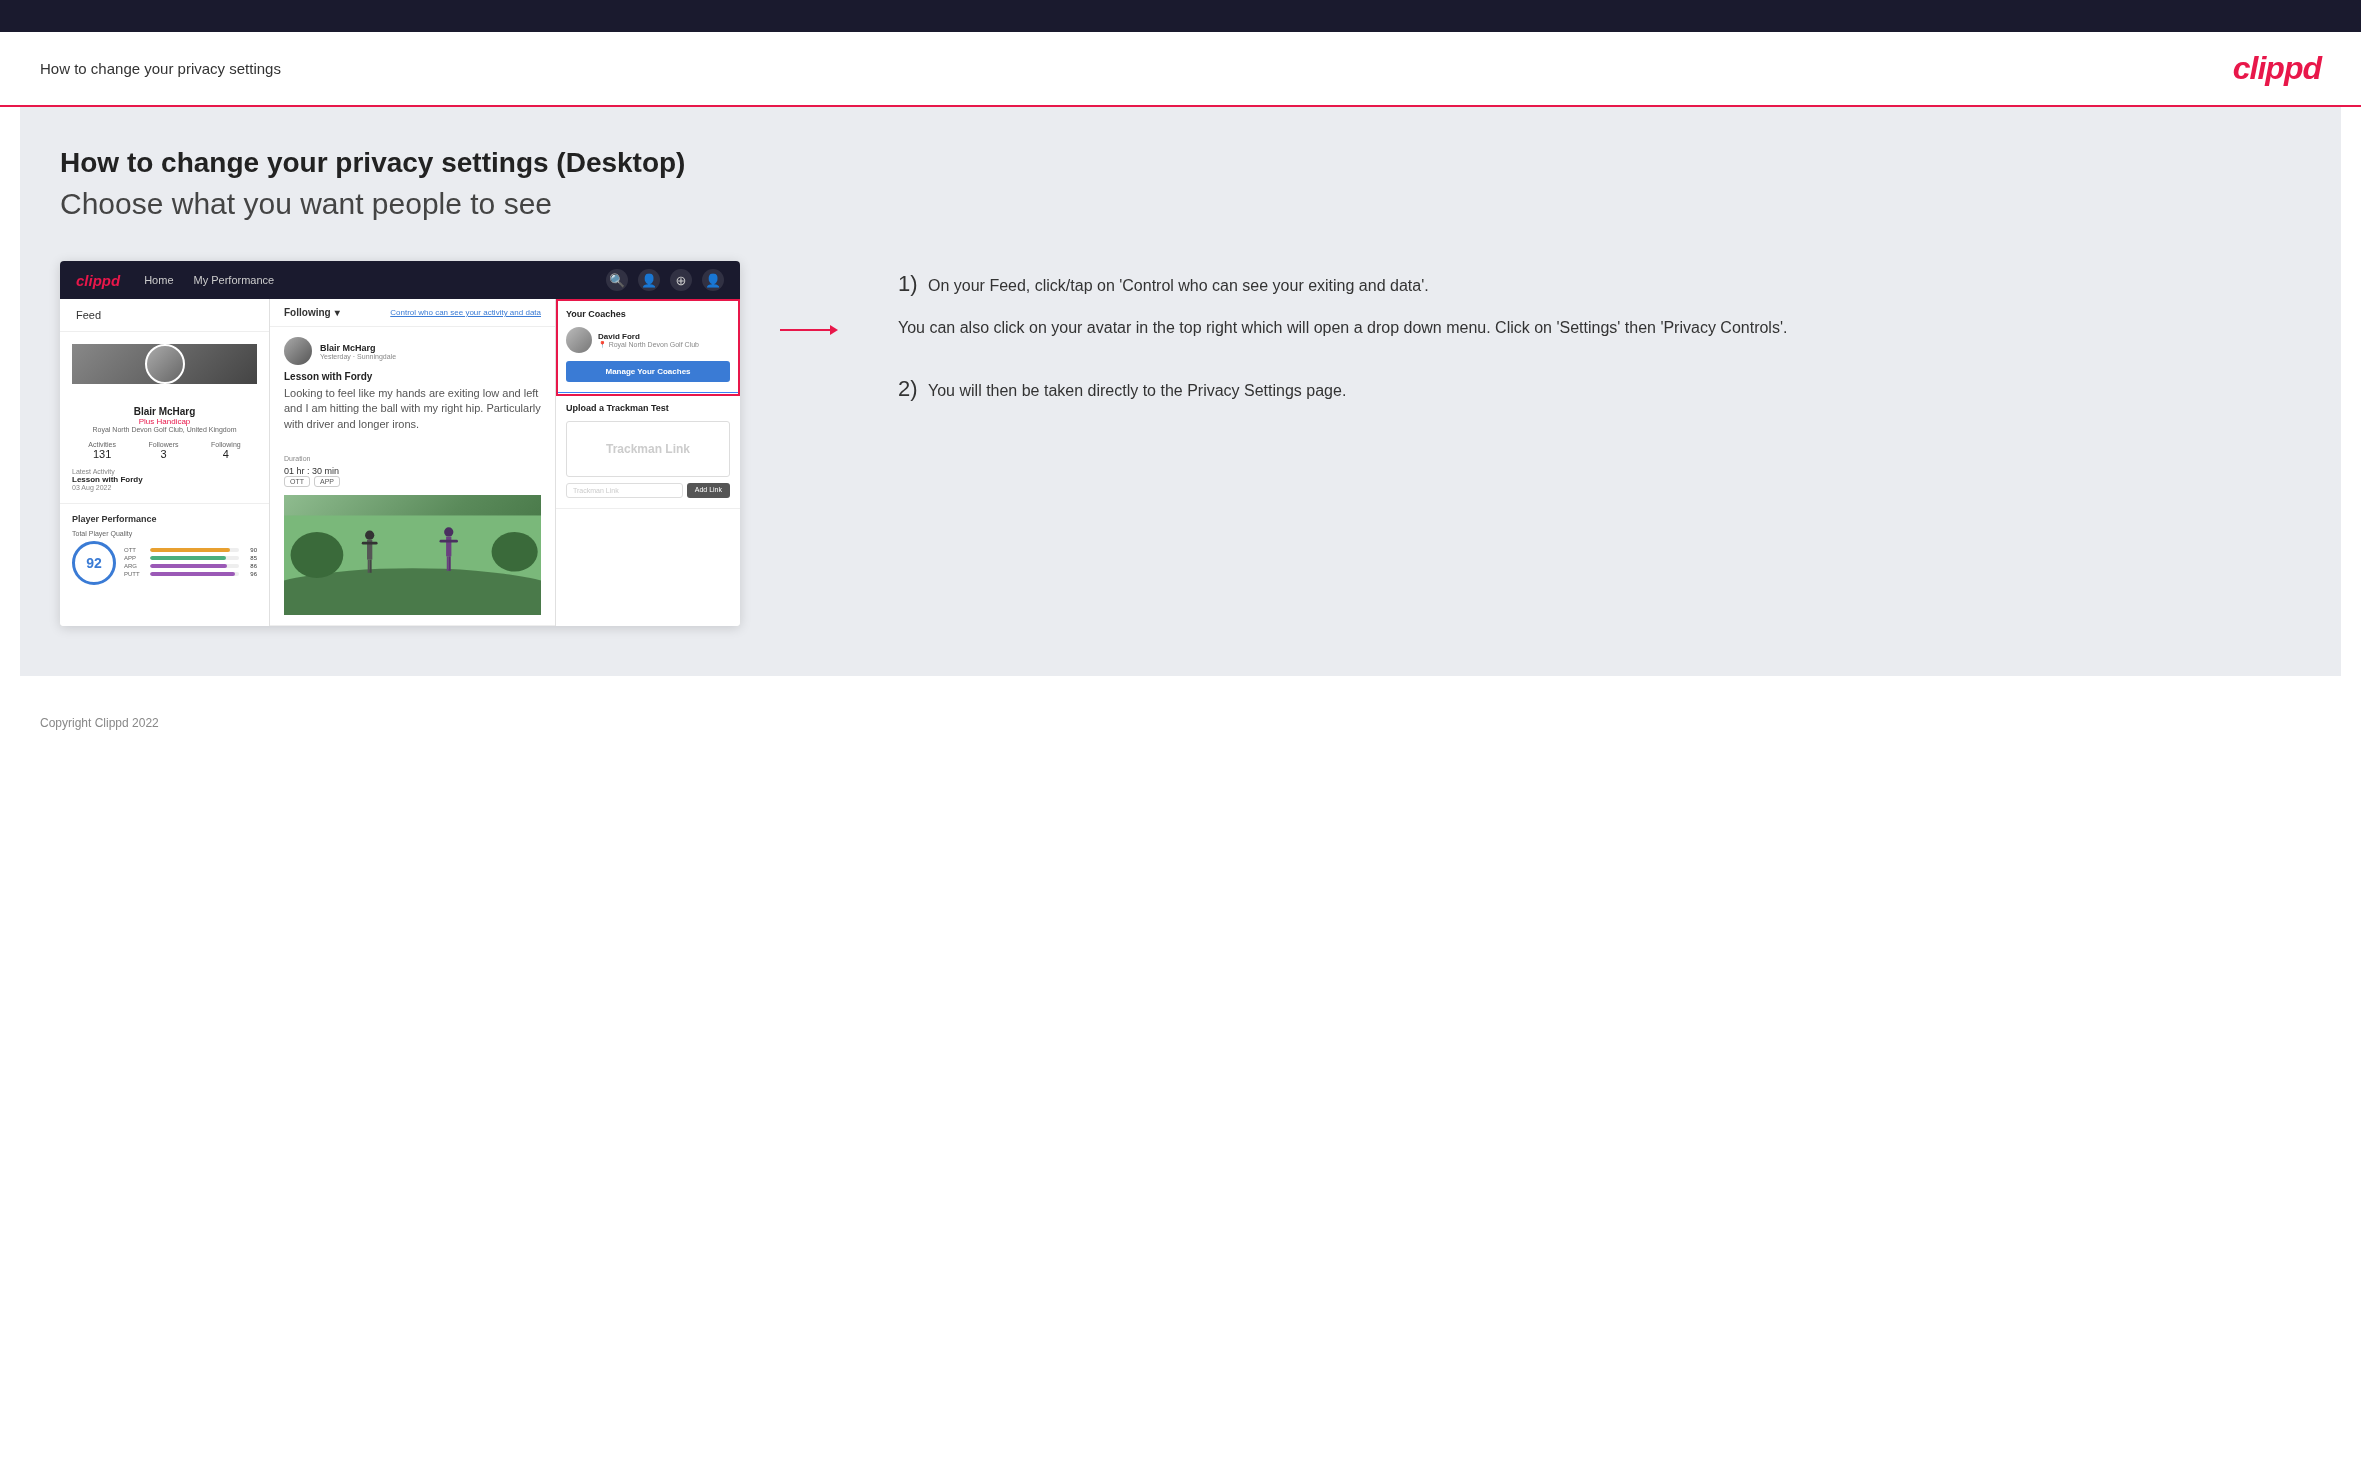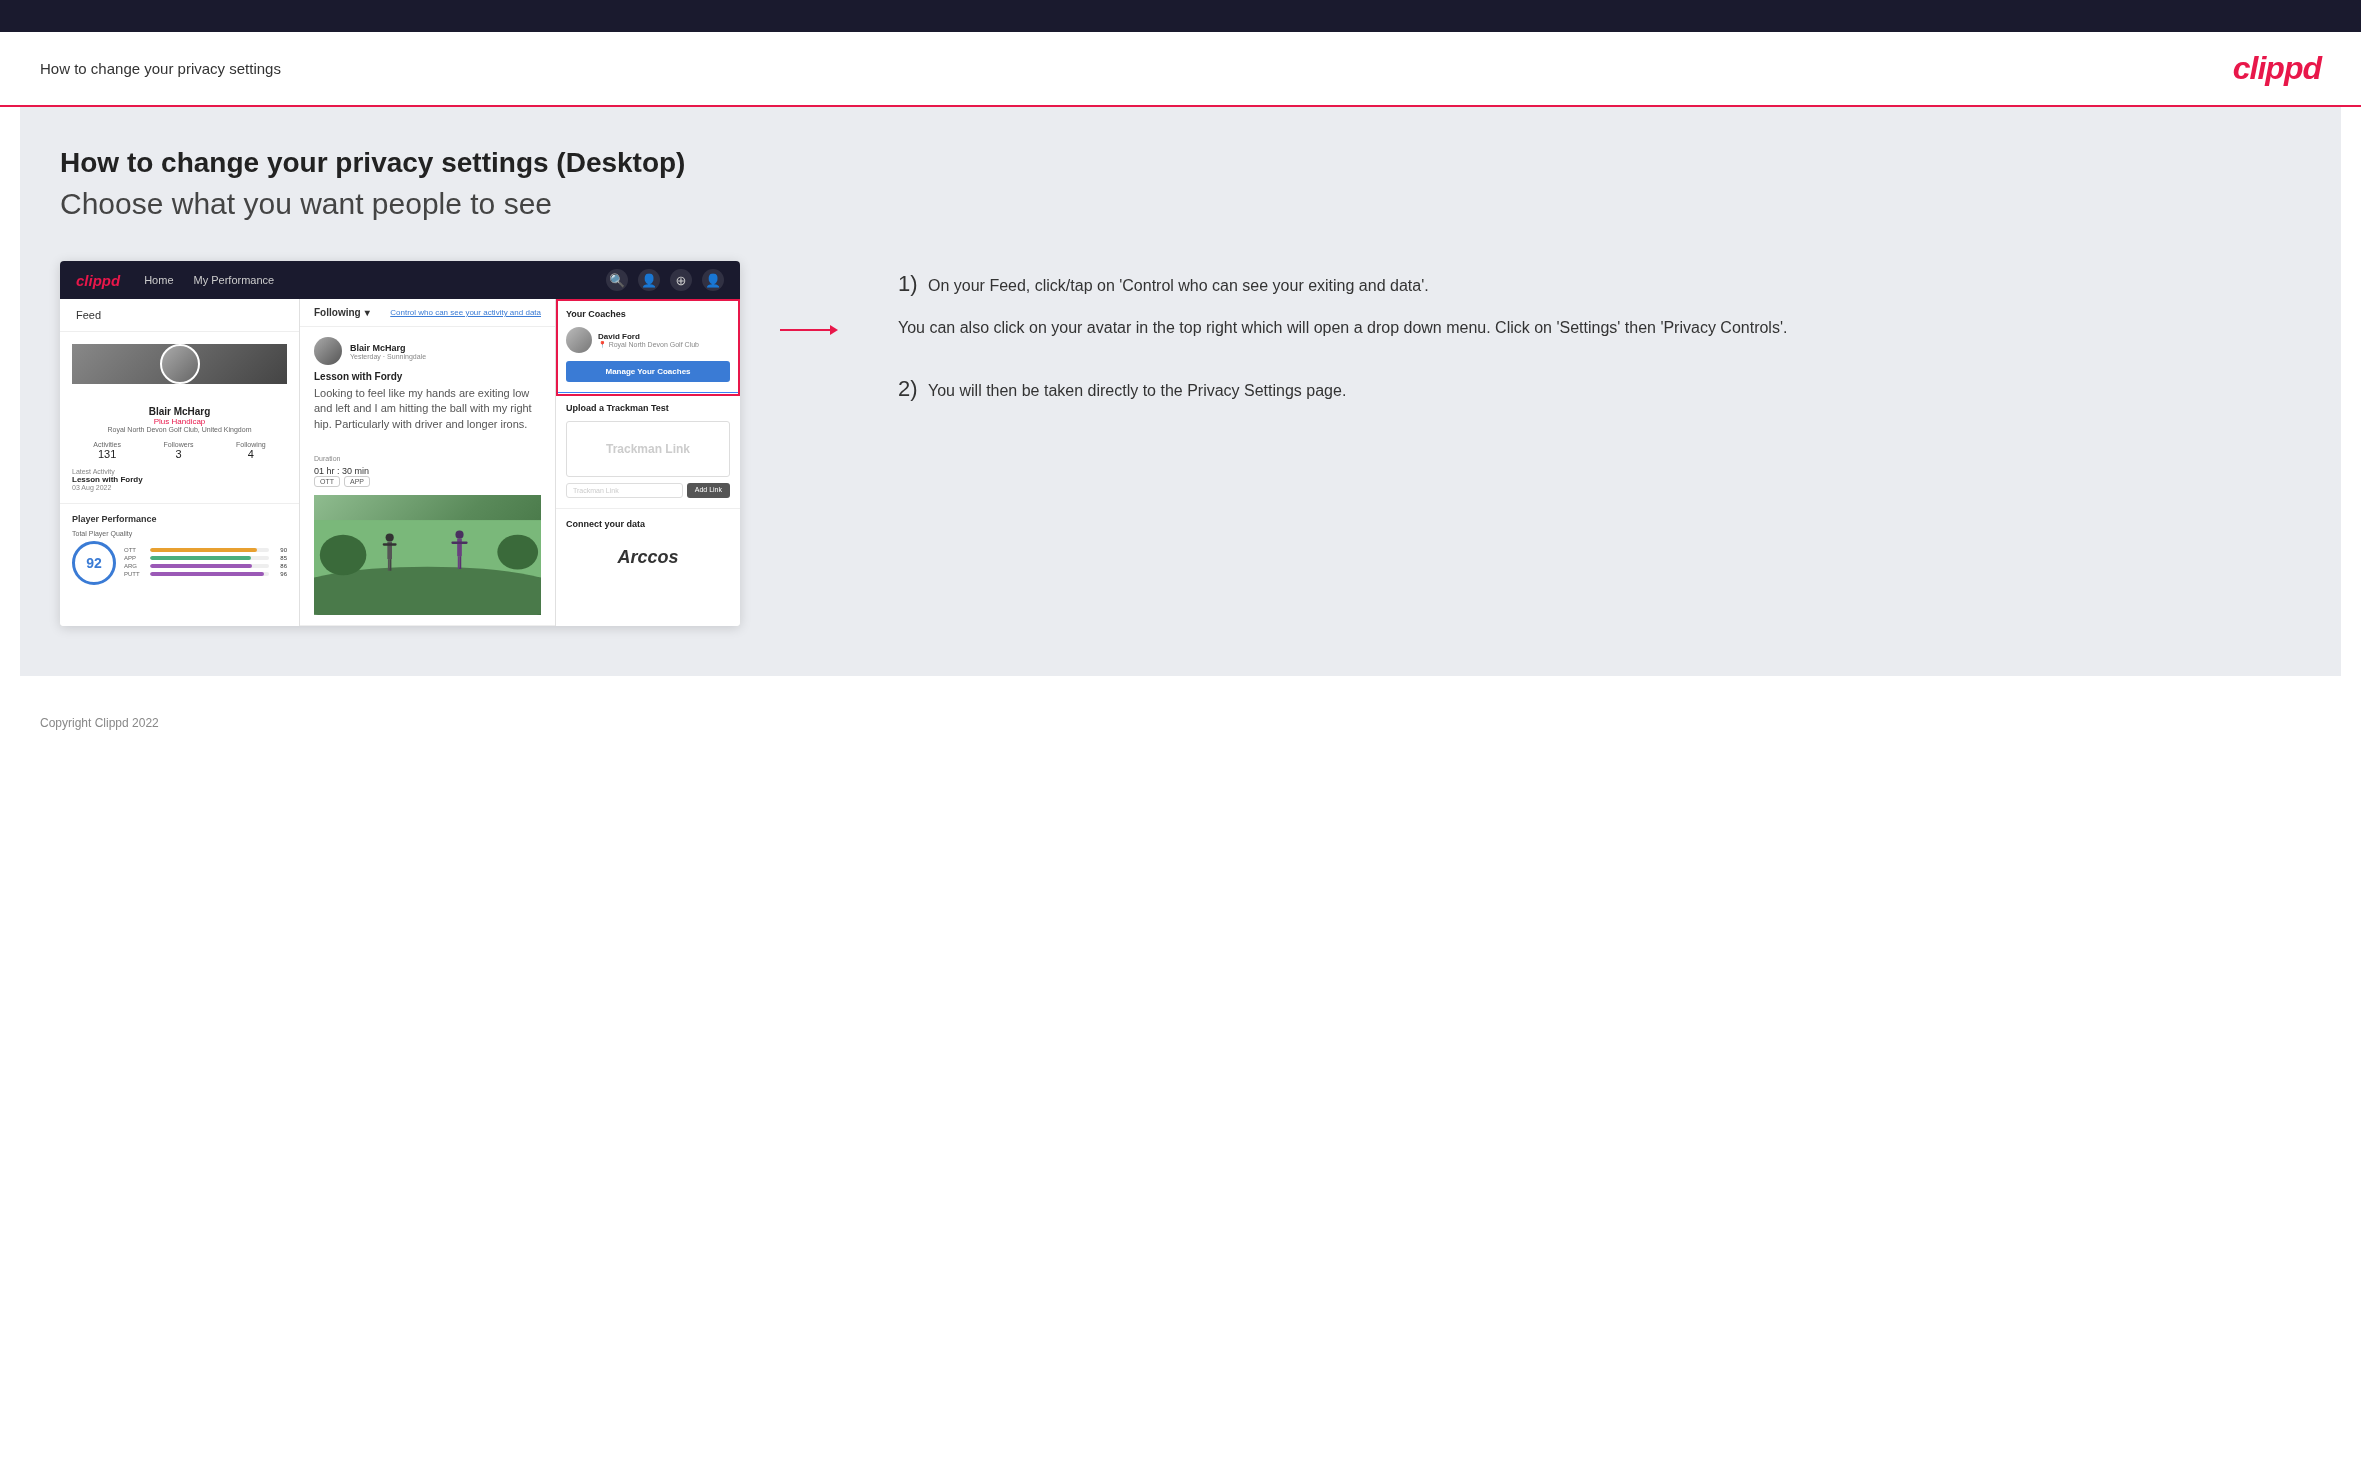--- a/index.html
+++ b/index.html
@@ -107,21 +107,21 @@
     }
 
     
     .app-body {
       display: flex;
       background: #f5f5f5;
     }
 
     
     .app-sidebar {
-      width: 240px;
+      width: 210px;
       background: #fff;
       border-right: 1px solid #e0e0e0;
       flex-shrink: 0;
     }
     .app-feed-tab {
       padding: 10px 16px;
       font-size: 11px;
       color: #333;
       border-bottom: 1px solid #eee;
     }
@@ -687,24 +687,20 @@
             <div class="trackman-title">Upload a Trackman Test</div>
             <div class="trackman-input-area">
               <div class="trackman-placeholder">Trackman Link</div>
             </div>
             <div class="trackman-input-row">
               <div class="trackman-input">Trackman Link</div>
               <div class="trackman-add-btn">Add Link</div>
             </div>
           </div>
 
-          <div class="connect-section">
-            <div class="connect-title">Connect your data</div>
-            <div class="arccos-logo">Arccos</div>
-          </div>
         </div>
 
       </div>
     </div>
 
     <div style="display:flex;align-items:flex-start;padding-top:68px;flex-shrink:0;">
       <div style="width:50px;height:2px;background:#e8174a;"></div>
       <div style="width:0;height:0;border-top:5px solid transparent;border-bottom:5px solid transparent;border-left:8px solid #e8174a;margin-top:-4px;"></div>
     </div>
 

